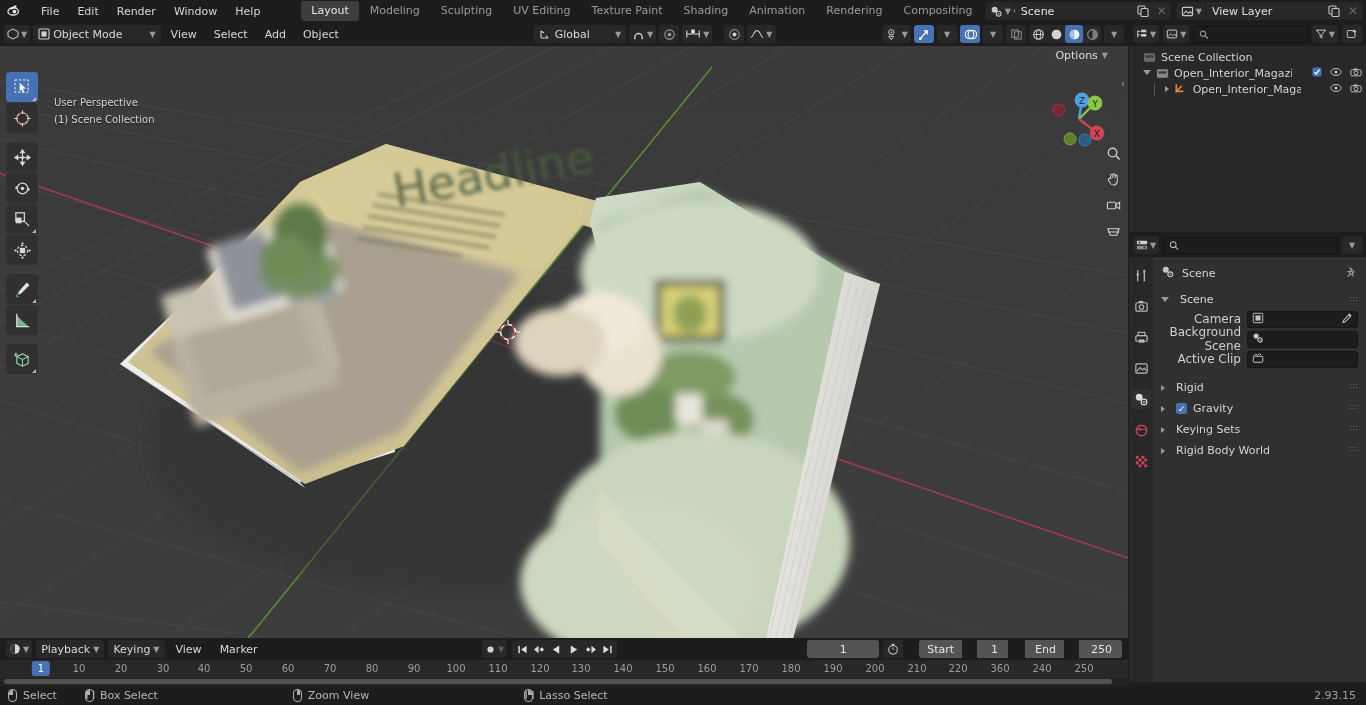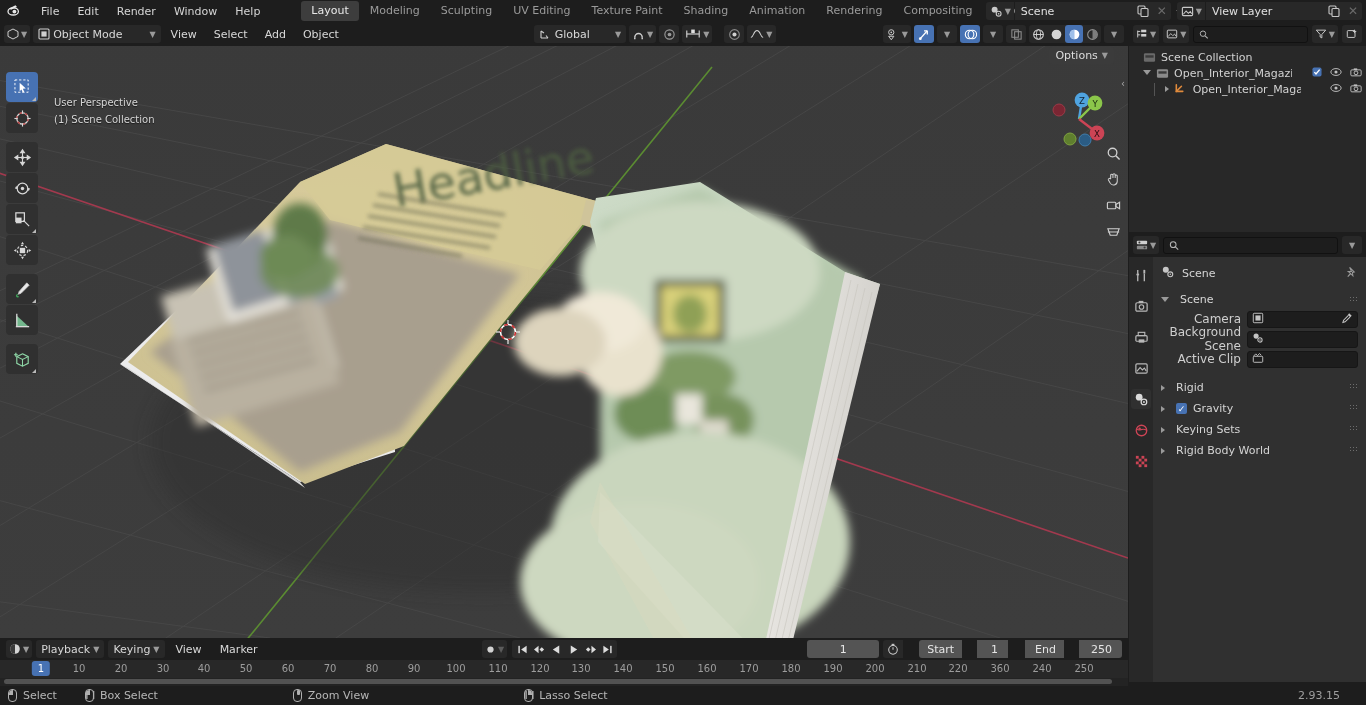--- a/index.html
+++ b/index.html
@@ -157,21 +157,21 @@
   .tick { position:absolute; top:3px; font-size:10px; color:#9d9d9d; transform:translateX(-50%);}
   .playhead { position:absolute; top:1px; height:15px; background:#4772b3; border-radius:3px; color:#fff;
     display:flex; align-items:center; justify-content:center; font-size:10px; padding:0 6px; transform:translateX(-50%);}
   .tl-track { position:absolute; left:0; bottom:0; width:1128px; height:8px; background:#232323;}
   .tl-scroll { position:absolute; left:4px; bottom:2px; height:5px; background:#525252; border-radius:3px;}
 
   
   .statusbar { position:absolute; left:0; top:686px; width:1366px; height:19px; background:#1d1d1d;
     display:flex; align-items:center; padding-left:8px; gap:0; font-size:11px; color:#b6b6b6;}
   .sb-item { display:flex; align-items:center; gap:6px; }
-  .sb-ver { position:absolute; right:26px; color:#9f9f9f; font-size:11px;}
+  .sb-ver { position:absolute; right:10px; color:#9f9f9f; font-size:11px;}
 
   .mouse-ico { width:9px; height:13px; border:1px solid #b0b0b0; border-radius:4px; position:relative; flex:0 0 auto;}
   .mouse-ico::after{content:""; position:absolute; left:0; top:0; width:4px; height:5px; background:#b0b0b0; border-radius:4px 0 0 0;}
   .mouse-ico.rt::after{ left:auto; right:0; border-radius:0 4px 0 0;}
   .mouse-ico.mid::after{ left:3px; width:3px; border-radius:1px;}
   .mouse-dots { position:absolute; right:-4px; top:0px; font-size:8px; color:#b0b0b0;}
 </style>
 </head>
 <body>
 

